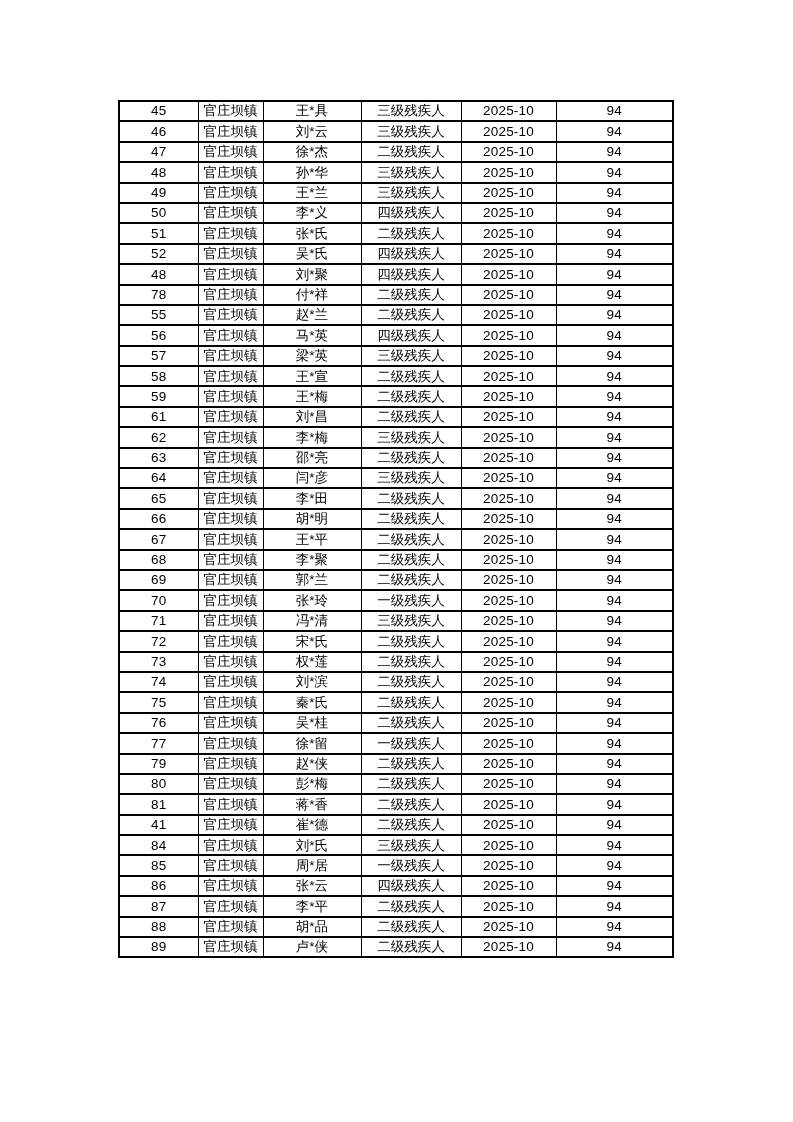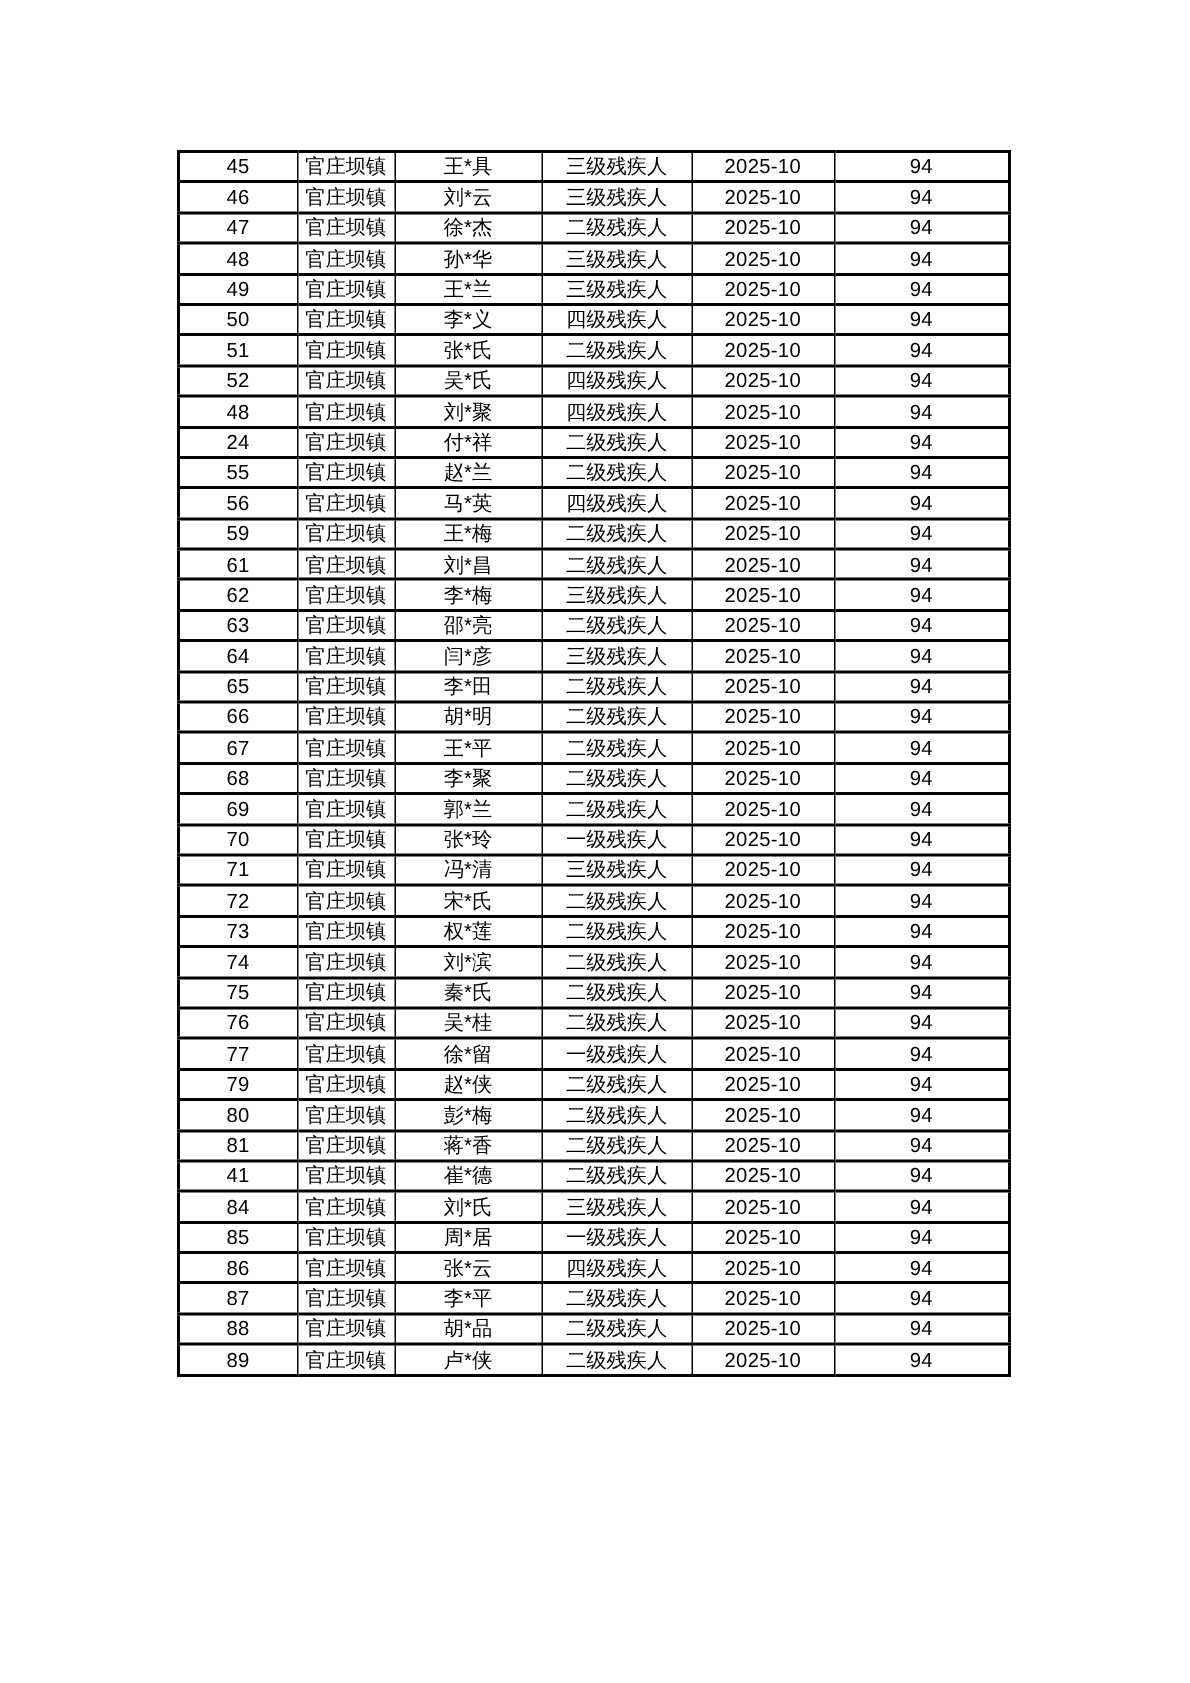--- a/index.html
+++ b/index.html
@@ -141,21 +141,21 @@
   <tr>
     <td class="c-seq">48</td>
     <td class="c-town">官庄坝镇</td>
     <td class="c-name">刘*聚</td>
     <td class="c-level">四级残疾人</td>
     <td class="c-month">2025-10</td>
     <td class="c-amount">94</td>
   </tr>
 
   <tr>
-    <td class="c-seq">24</td>
+    <td class="c-seq">78</td>
     <td class="c-town">官庄坝镇</td>
     <td class="c-name">付*祥</td>
     <td class="c-level">二级残疾人</td>
     <td class="c-month">2025-10</td>
     <td class="c-amount">94</td>
   </tr>
 
   <tr>
     <td class="c-seq">55</td>
     <td class="c-town">官庄坝镇</td>
@@ -167,21 +167,37 @@
 
   <tr>
     <td class="c-seq">56</td>
     <td class="c-town">官庄坝镇</td>
     <td class="c-name">马*英</td>
     <td class="c-level">四级残疾人</td>
     <td class="c-month">2025-10</td>
     <td class="c-amount">94</td>
   </tr>
 
-
+  <tr>
+    <td class="c-seq">57</td>
+    <td class="c-town">官庄坝镇</td>
+    <td class="c-name">梁*英</td>
+    <td class="c-level">三级残疾人</td>
+    <td class="c-month">2025-10</td>
+    <td class="c-amount">94</td>
+  </tr>
+
+  <tr>
+    <td class="c-seq">58</td>
+    <td class="c-town">官庄坝镇</td>
+    <td class="c-name">王*宣</td>
+    <td class="c-level">二级残疾人</td>
+    <td class="c-month">2025-10</td>
+    <td class="c-amount">94</td>
+  </tr>
 
   <tr>
     <td class="c-seq">59</td>
     <td class="c-town">官庄坝镇</td>
     <td class="c-name">王*梅</td>
     <td class="c-level">二级残疾人</td>
     <td class="c-month">2025-10</td>
     <td class="c-amount">94</td>
   </tr>
 

